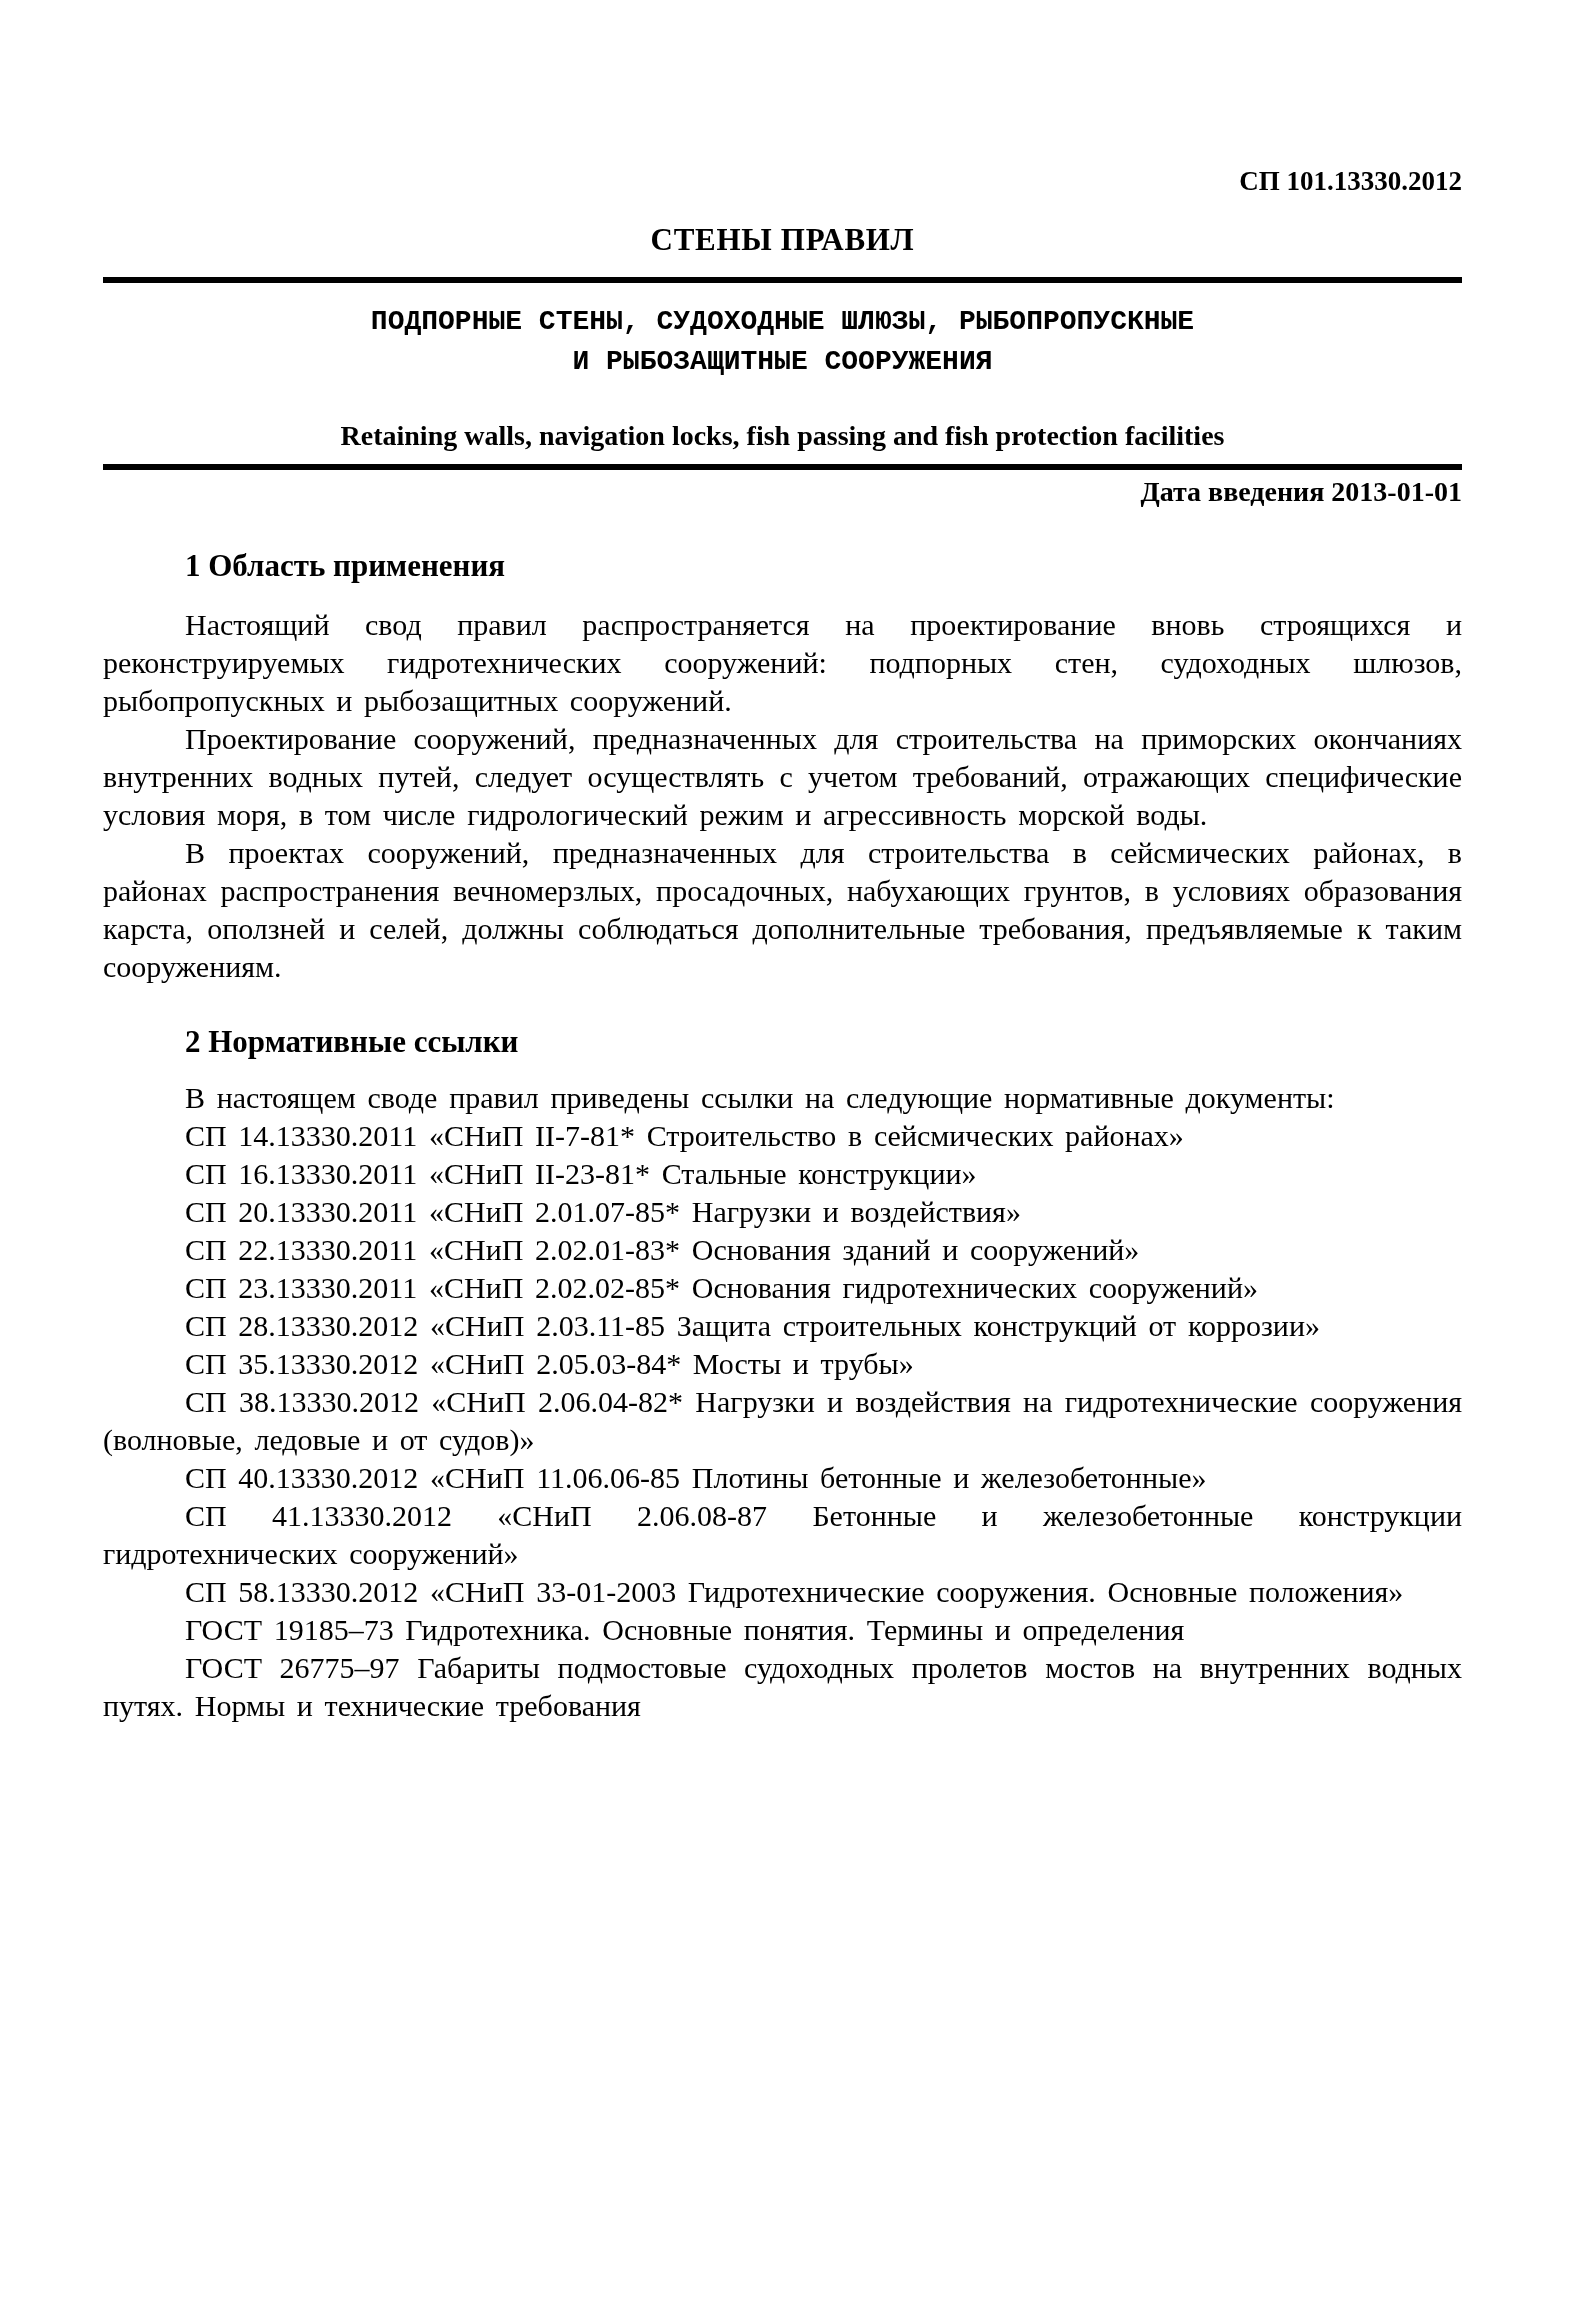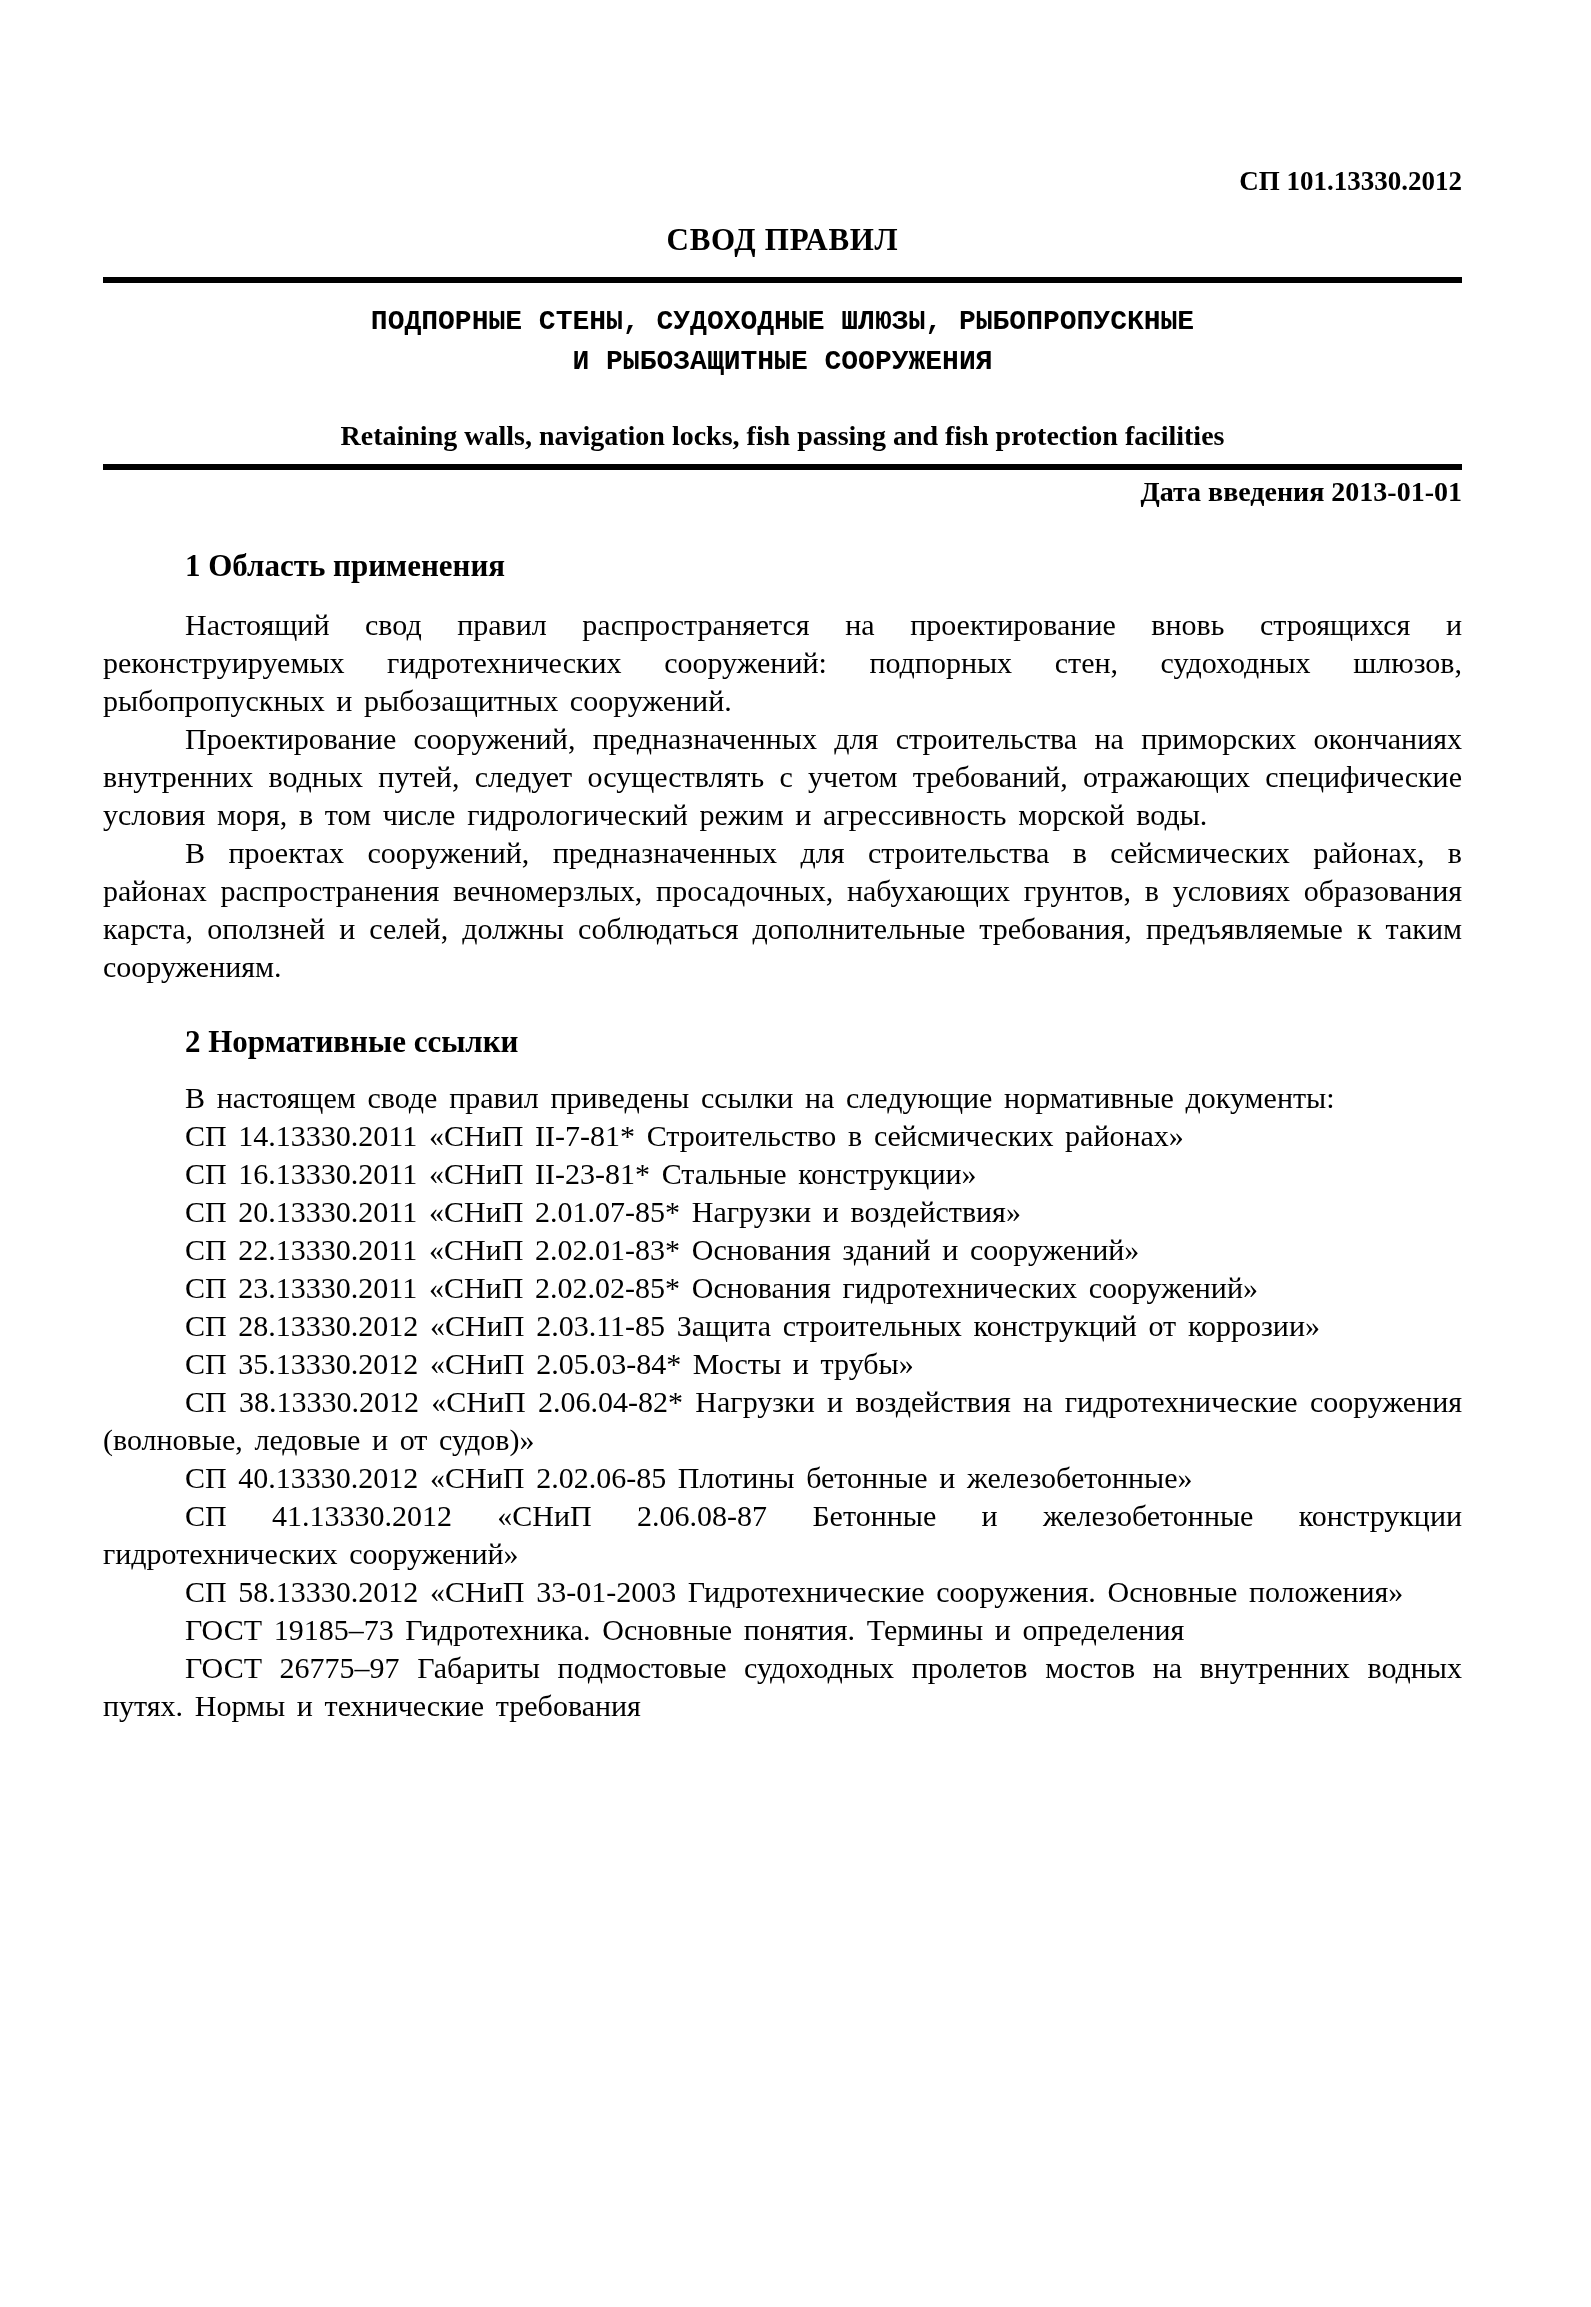--- a/index.html
+++ b/index.html
@@ -114,21 +114,21 @@
     line-height: 32px;
   }
 </style>
 </head>
 <body>
 
 <div class="page">
 
   <div class="doc-number">СП 101.13330.2012</div>
 
-  <div class="doc-kind">СВОД ПРАВИЛ</div>
+  <div class="doc-kind">СТЕНЫ ПРАВИЛ</div>
 
   <div class="rule-thick"></div>
 
   <div class="doc-title">
     <div>ПОДПОРНЫЕ СТЕНЫ, СУДОХОДНЫЕ ШЛЮЗЫ, РЫБОПРОПУСКНЫЕ</div>
     <div>И РЫБОЗАЩИТНЫЕ СООРУЖЕНИЯ</div>
   </div>
 
   <div class="doc-title-en">Retaining walls, navigation locks, fish passing and fish protection facilities</div>
 
@@ -152,21 +152,21 @@
 
   <div class="body-block" style="margin-top:0;">
       <p>СП 14.13330.2011 «СНиП II-7-81* Строительство в сейсмических районах»</p>
       <p>СП 16.13330.2011 «СНиП II-23-81* Стальные конструкции»</p>
       <p>СП 20.13330.2011 «СНиП 2.01.07-85* Нагрузки и воздействия»</p>
       <p>СП 22.13330.2011 «СНиП 2.02.01-83* Основания зданий и сооружений»</p>
       <p>СП 23.13330.2011 «СНиП 2.02.02-85* Основания гидротехнических сооружений»</p>
       <p>СП 28.13330.2012 «СНиП 2.03.11-85 Защита строительных конструкций от коррозии»</p>
       <p>СП 35.13330.2012 «СНиП 2.05.03-84* Мосты и трубы»</p>
       <p>СП 38.13330.2012 «СНиП 2.06.04-82* Нагрузки и воздействия на гидротехнические сооружения (волновые, ледовые и от судов)»</p>
-      <p>СП 40.13330.2012 «СНиП 2.02.06-85 Плотины бетонные и железобетонные»</p>
+      <p>СП 40.13330.2012 «СНиП 11.06.06-85 Плотины бетонные и железобетонные»</p>
       <p>СП 41.13330.2012 «СНиП 2.06.08-87 Бетонные и железобетонные конструкции гидротехнических сооружений»</p>
       <p>СП 58.13330.2012 «СНиП 33-01-2003 Гидротехнические сооружения. Основные положения»</p>
       <p>ГОСТ 19185–73 Гидротехника. Основные понятия. Термины и определения</p>
       <p>ГОСТ 26775–97 Габариты подмостовые судоходных пролетов мостов на внутренних водных путях. Нормы и технические требования</p>
     </div>
 
   <div class="footer-rule"></div>
 
   <div class="official-note">Издание официальное</div>
 

